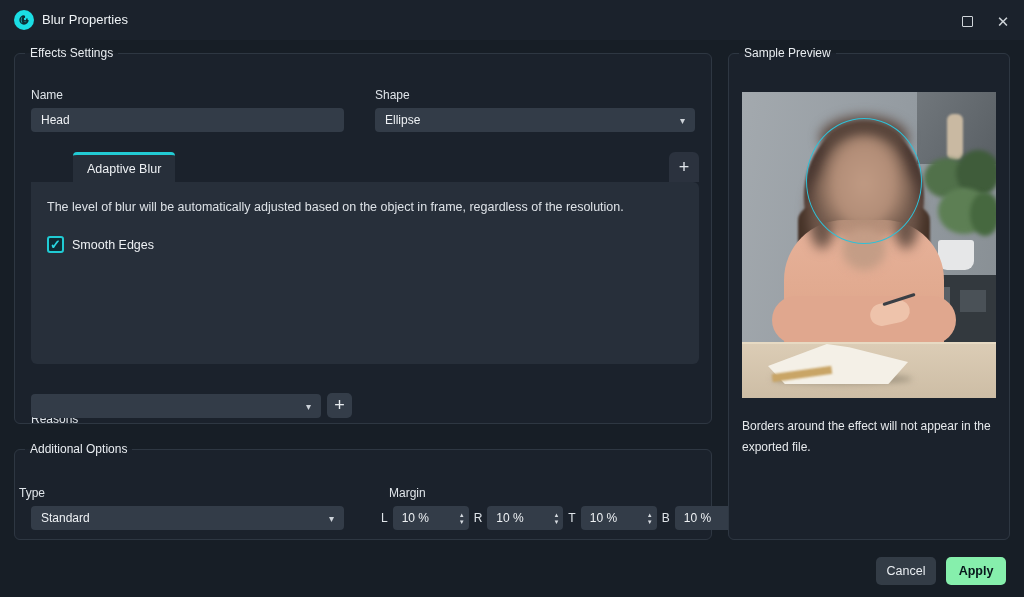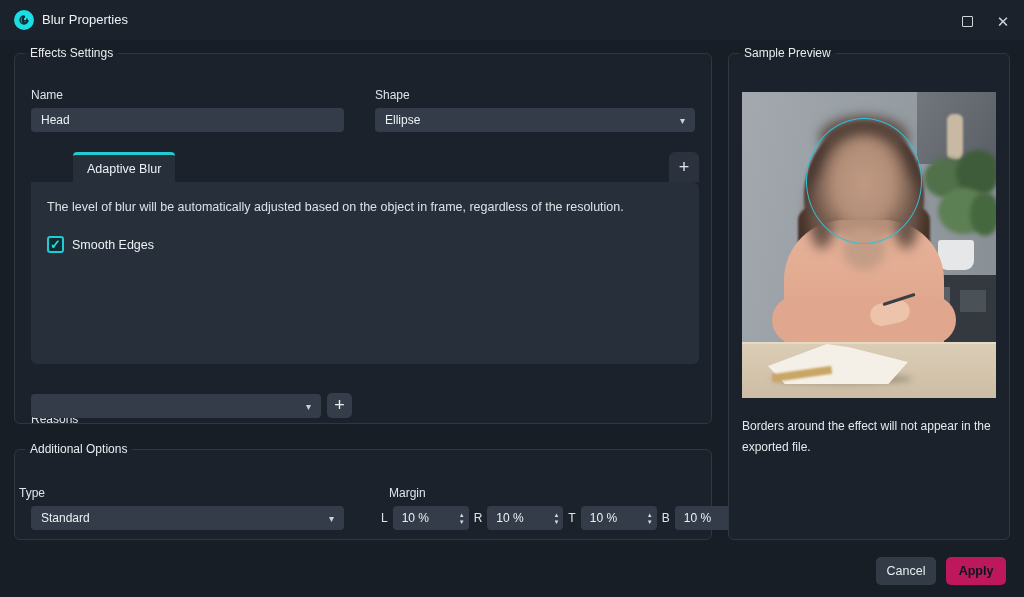--- a/index.html
+++ b/index.html
@@ -107,21 +107,21 @@
   .pv-blur-neck { left:100px; top:136px; width:44px; height:42px; background:#c49d86; border-radius:50%; filter:blur(5px); }
   .pv-ellipse { left:64px; top:26px; width:116px; height:126px; border:1.5px solid #2ec1d8; border-radius:50%; }
   .preview-caption { position:absolute; left:13px; top:356px; width:256px; font-size:12px; line-height:21px; color:#e6e9ec; }
   
   .footer-btn {
     position:absolute; top:557px; width:60px; height:28px; border:none; border-radius:5px;
     font-size:12.5px; font-family:"Liberation Sans",sans-serif; cursor:default;
     display:flex; align-items:center; justify-content:center;
   }
   .btn-cancel { left:876px; background:#333c46; color:#e9edf1; }
-  .btn-apply  { left:946px; background:#be185d; color:#07161a; font-weight:bold; }
+  .btn-apply  { left:946px; background:#86efac; color:#07161a; font-weight:bold; }
 </style>
 </head>
 <body>
 
 <div class="window">
 
   <div class="titlebar">
     <div class="app-logo">
       <svg width="14" height="14" viewBox="0 0 32 32" fill="none">
         <path d="M16 7 a9 9 0 1 0 9 9 a6.6 6.6 0 1 1 -6.6 -6.6 a4.4 4.4 0 1 0 4.4 4.4" stroke="#0c2b33" stroke-width="3.4" stroke-linecap="round"></path>

